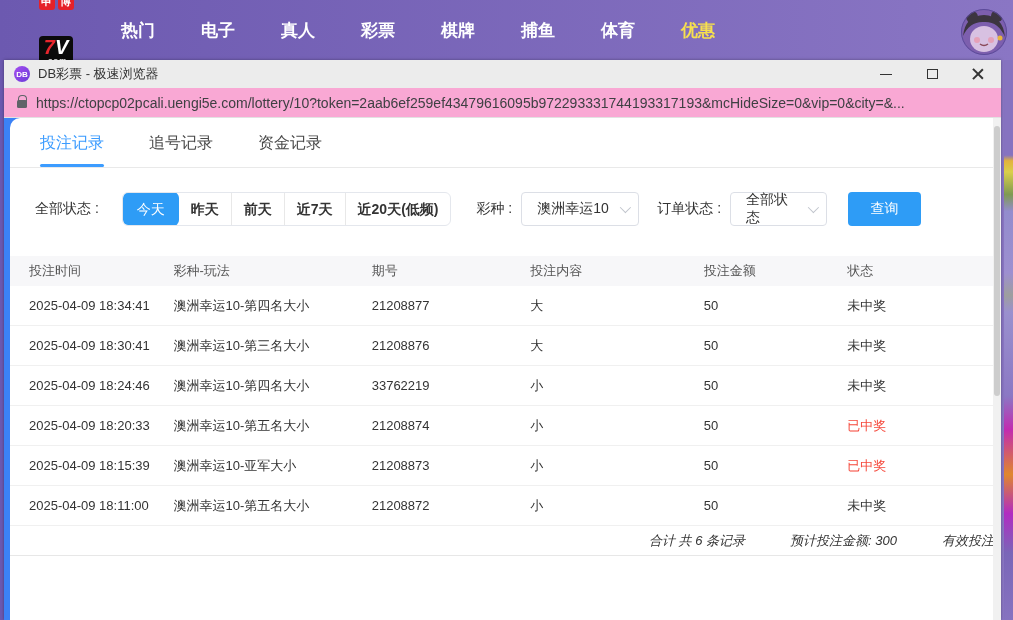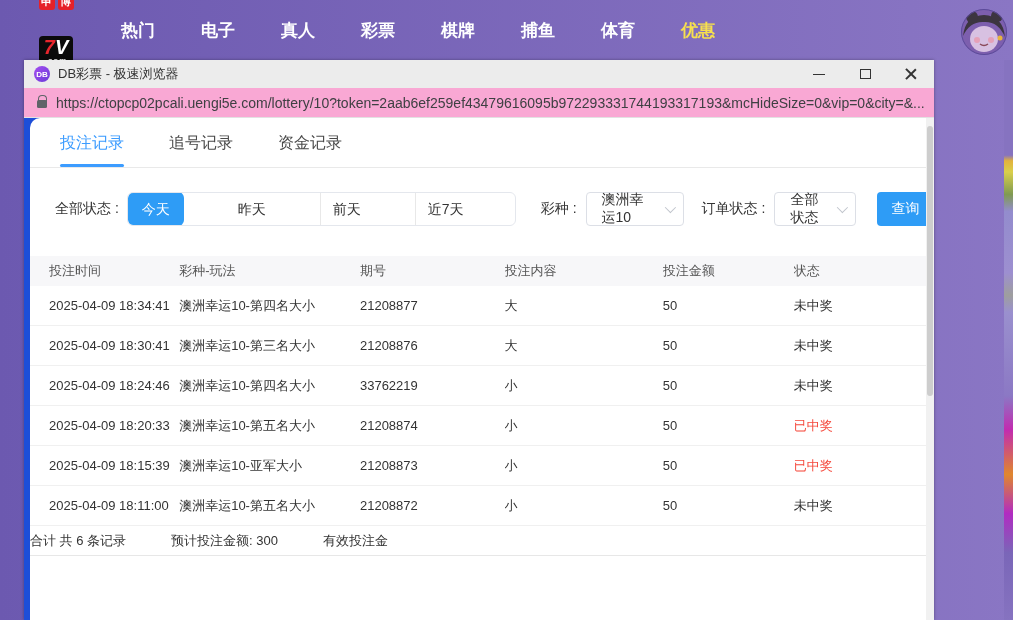--- a/index.html
+++ b/index.html
@@ -24,21 +24,21 @@
   .avatar { position:absolute; right:5px; top:8px; width:48px; height:48px; }
 
   
   .right-strip { position:absolute; right:0; top:60px; width:9px; height:560px; z-index:0;
     background:linear-gradient(180deg,
       #8673c0 0%, #8673c0 17%, #e2b23c 18%, #d9cf4b 20%, #7f9a52 24%, #938ccd 27%,
       #9d8fd0 38%, #9e9e9e 42%, #9a90ce 45%, #8b78c4 60%, #c22bb0 66%, #e0872e 74%,
       #b12bc2 81%, #7a66b8 88%, #8673c0 100%); }
 
   
-  .browser-window { position:absolute; left:24px; top:60px; width:910px; height:560px;
+  .browser-window { position:absolute; left:4px; top:60px; width:997px; height:560px;
     background:#fff; box-shadow:0 0 3px rgba(0,0,0,.35); overflow:hidden; z-index:1; }
   .titlebar { height:28px; background:#ececec; display:flex; align-items:center; padding:0 12px 0 10px; }
   .favicon { width:16px; height:16px; border-radius:50%; background:linear-gradient(135deg,#a44df0,#6a3bd8);
              color:#fff; font-size:8px; font-weight:bold; display:flex; align-items:center; justify-content:center; }
   .win-title { font-size:13px; color:#333; margin-left:8px; flex:1; }
   .win-controls { display:flex; align-items:center; gap:32px; margin-right:4px; }
   .win-btn { width:14px; height:14px; display:flex; align-items:center; justify-content:center; cursor:pointer; }
   .glyph-min { width:12px; height:0; border-top:1.5px solid #333; }
   .glyph-max { width:11px; height:10px; border:1.5px solid #333; }
   .glyph-close { position:relative; width:12px; height:12px; }
@@ -46,35 +46,35 @@
   .glyph-close::before { transform:rotate(45deg); }
   .glyph-close::after { transform:rotate(-45deg); }
 
   .urlbar { height:30px; background:#f9a8d4; border-bottom:1px solid #e2e2e2; display:flex; align-items:center; padding-left:13px; }
   .lock-icon { width:10px; height:8px; background:#5f6368; border-radius:1.5px; position:relative; margin-top:3px; flex:0 0 auto; }
   .lock-icon::before { content:""; position:absolute; top:-5px; left:1px; width:7px; height:6px;
                        border:1.6px solid #5f6368; border-bottom:none; border-radius:4px 4px 0 0; }
   .url-text { font-size:14px; color:#3f4043; margin-left:9px; white-space:nowrap; overflow:hidden; }
 
   
-  .page { height:502px; background:#1d4ed8; position:relative; }
+  .page { height:502px; background:#3b82f6; position:relative; }
   .card { margin-left:6px; height:100%; background:#fff; border-top-left-radius:10px; overflow:hidden; }
 
   .tabs { display:flex; gap:45px; padding:15px 0 0 30px; border-bottom:1px solid #e9e9e9; }
   .tab { font-size:16px; color:#4a4a4a; padding-bottom:13px; position:relative; cursor:pointer; }
   .tab.active { color:#3c9cff; }
   .tab.active::after { content:""; position:absolute; left:0; right:0; bottom:0; height:3px;
                        background:#3c9cff; border-radius:2px; }
 
   .filters { display:flex; align-items:center; margin:24px 0 0 25px; font-size:14px; color:#333; }
   .filter-label { white-space:nowrap; }
   .seg-group { display:flex; align-items:stretch; height:34px; border:1px solid #e4e7ed; border-radius:6px;
-               margin-left:8px; overflow:hidden; background:#fff;gap:42px; }
+               margin-left:23px; overflow:hidden; background:#fff; }
   .seg { line-height:32px; padding:0 12px; color:#333; cursor:pointer; white-space:nowrap; }
-  .seg + .seg { border-left:1px solid #e8e8e8; }
+  .seg + .seg { border-left:1px solid #e8e8e8;font-weight:bold; }
   .seg:nth-child(2) { border-left:none; }
   .seg.active { background:#2e9cf6; color:#fff; border-radius:6px; line-height:34px; margin:-1px 0; padding:0 14px; }
   .lbl-lottery { margin-left:25px; }
   .select-box { display:flex; align-items:center; justify-content:space-between; height:34px;
                 border:1px solid #dcdfe6; border-radius:4px; background:#fff; margin-left:9px;
                 padding:0 10px 0 15px; cursor:pointer; }
   .select-lottery { width:118px; }
   .select-status { width:97px; }
   .chevron { width:8px; height:8px; border-right:1.5px solid #c0c4cc; border-bottom:1.5px solid #c0c4cc;
              transform:rotate(45deg) translateY(-2px); margin-left:8px; flex:0 0 auto; }
@@ -84,22 +84,22 @@
 
   .table { margin-top:30px; font-size:13px; }
   .tgrid { display:grid; grid-template-columns:16.5% 20% 16% 17.5% 14.5% 15.5%; align-items:center; }
   .thead { height:30px; background:#f7f7f9; color:#555; }
   .cell { text-align:left; white-space:nowrap; overflow:hidden; }
   .cell.first { text-align:left; padding-left:19px; }
   .trow { height:40px; border-bottom:1px solid #f0f0f0; color:#333; }
   .trow .cell.first { padding-left:19px; }
   .status-cell.won { color:#f5483b; }
 
-  .tfoot { height:30px; display:flex; justify-content:flex-start; align-items:center; gap:45px;
-           border-bottom:1px solid #e7e7e7; font-size:13px; color:#333; white-space:nowrap; }
+  .tfoot { height:30px; display:flex; justify-content:flex-end; align-items:center; gap:45px;
+           border-bottom:1px solid #e7e7e7; font-size:13px; color:#333; white-space:nowrap;font-style:italic; }
   .tfoot span:last-child { margin-right:-6px; }
 
   
   .scrollbar { position:absolute; right:0; top:58px; bottom:0; width:8px; background:#f1f1f1; }
   .scroll-thumb { position:absolute; top:8px; left:1px; width:6px; height:270px; background:#cdcdcd; border-radius:3px; }
 </style>
 </head>
 <body>
 
 <div class="topbar">

